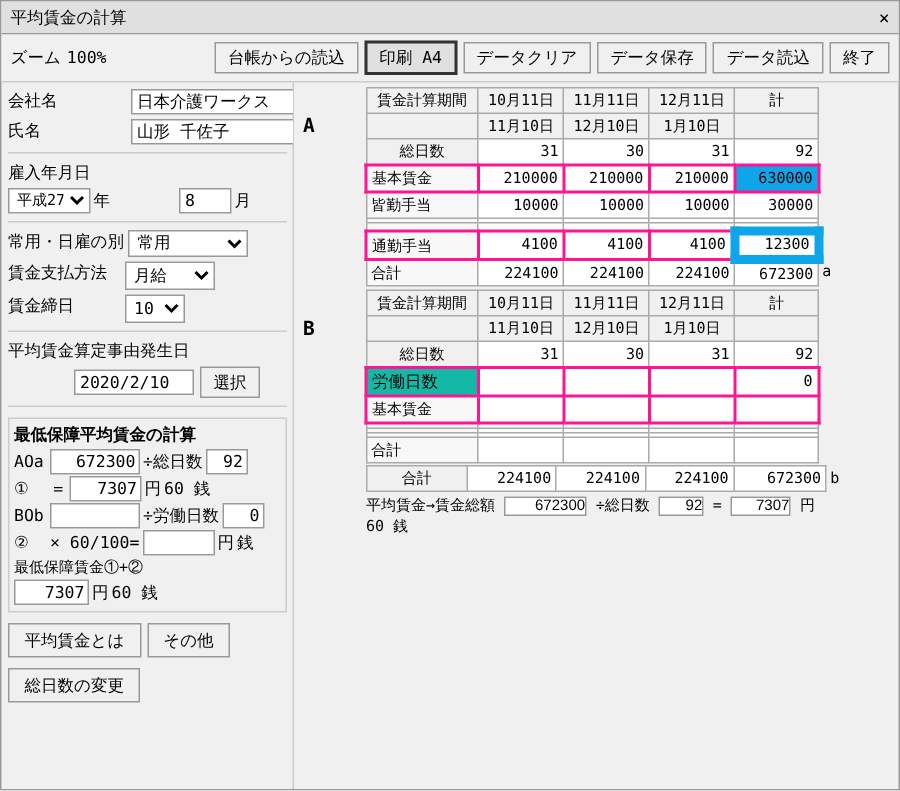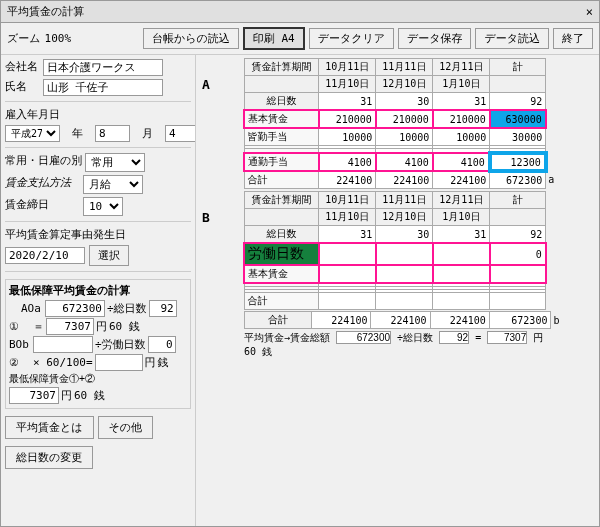--- a/index.html
+++ b/index.html
@@ -17,39 +17,39 @@
     
     .btn { border: 1px solid #999; background: #f0f0f0; padding: 2px 8px; font-size: 11px; cursor: pointer; font-family: 'MS Gothic', 'Meiryo', monospace; }
     .btn-active { border: 2px solid #333; background: #e0e0e0; }
     
     .main { display: flex; flex: 1; overflow: hidden; }
     
     .left-panel { width: 195px; min-width: 195px; padding: 4px; display: flex; flex-direction: column; gap: 3px; border-right: 1px solid #ccc; overflow-y: auto; }
     
     .field-row { display: flex; align-items: flex-start; gap: 3px; font-size: 11px; }
     .field-label { min-width: 35px; font-size: 11px; }
-    .field-input { border: 1px solid #999; background: white; padding: 1px 3px; font-size: 11px; font-family: 'MS Gothic', 'Meiryo', monospace; }
+    .field-input { border: 1px solid #999; background: white; padding: 1px 3px; font-size: 11px; font-family: 'MS Gothic', 'Meiryo', monospace; margin-left: 44px; }
     .field-input-wide { width: 120px; }
     .field-input-date { width: 35px; }
     
     select { border: 1px solid #999; background: white; font-size: 11px; font-family: 'MS Gothic', 'Meiryo', monospace; padding: 1px; }
     
     .section-box { border: 1px solid #ccc; padding: 3px; margin-top: 2px; }
     .section-title { font-size: 11px; font-weight: bold; margin-bottom: 2px; }
     
     .calc-row { display: flex; align-items: center; gap: 2px; font-size: 11px; margin-bottom: 1px; }
     .calc-value { border: 1px solid #999; background: white; padding: 1px 2px; font-size: 11px; font-family: 'MS Gothic', 'Meiryo', monospace; text-align: right; }
     .calc-value-wide { width: 60px; }
     .calc-value-small { width: 28px; }
     
     .right-panel { flex: 1; padding: 3px; overflow: auto; }
     
     .btn-large { border: 1px solid #999; background: #f0f0f0; padding: 3px 10px; font-size: 11px; cursor: pointer; font-family: 'MS Gothic', 'Meiryo', monospace; }
     
-    .date-row { display: flex; align-items: center; gap: 12px; }
+    .date-row { display: flex; align-items: center; gap: 2px; }
     
     .hline { border-top: 1px solid #ccc; margin: 2px 0; }
     
     table.main-table { border-collapse: collapse; }
     table.main-table td, table.main-table th { border: 1px solid #aaa; padding: 1px 3px; font-size: 10px; min-width: 45px; }
     table.main-table .row-label { background: #f0f0f0; min-width: 55px; }
     table.main-table .val-cell { background: white; text-align: right; min-width: 48px; margin-left: 45px; }
     table.main-table .sum-cell { background: white; text-align: right; min-width: 50px; }
     table.main-table .header-cell { background: #f0f0f0; text-align: center; }
     
@@ -106,28 +106,28 @@
         <input type="text" class="field-input field-input-date" value="8" style="">
         <span>月</span>
         <input type="text" class="field-input field-input-date" value="4" style="">
         <span>日</span>
       </div>
 
       <div class="hline"></div>
 
       <div class="field-row">
         <span style="min-width:75px; font-size:11px;">常用・日雇の別</span>
-        <select style="width:60px; font-size:11px;">
+        <select style="width:80px; font-size:11px;font-family:Liberation Serif, serif;">
           <option>常用</option>
           <option>日雇</option>
         </select>
       </div>
 
       <div class="field-row">
-        <span style="min-width:75px; font-size:11px;font-style:italic;">賃金支払方法</span>
+        <span style="min-width:75px; font-size:11px;">賃金支払方法</span>
         <select style="width:60px; font-size:11px;">
           <option>月給</option>
           <option>日給</option>
           <option>時間給</option>
         </select>
       </div>
 
       <div class="field-row">
         <span style="min-width:75px; font-size:11px;">賃金締日</span>
         <select style="width:40px; font-size:11px;">
@@ -144,21 +144,21 @@
         <input type="text" class="field-input" value="2020/2/10" style="width: 80px;">
         <button class="btn">選択</button>
       </div>
 
       <div class="hline"></div>
 
       <div class="section-box">
         <div class="section-title">最低保障平均賃金の計算</div>
 
         <div class="calc-row">
-          <span style="min-width:22px;margin-left:12px;">AOa</span>
+          <span style="min-width:22px;">AOa</span>
           <input type="text" class="calc-value calc-value-wide" value="672300" style="">
           <span>÷総日数</span>
           <input type="text" class="calc-value calc-value-small" value="92" style="">
         </div>
 
         <div class="calc-row">
           <span style="min-width:22px; font-size:11px;">①</span>
           <span style="font-size:11px;">＝</span>
           <input type="text" class="calc-value" value="7307" style="width: 48px;">
           <span>円</span>
@@ -268,21 +268,21 @@
     <td style="border:1px solid #aaa; font-size:10px; background:white; text-align:right;"></td>
     <td style="border:1px solid #aaa; font-size:10px; background:white; text-align:right; min-width:50px;"></td>
     <td style="border:none;"></td>
   </tr>
             <tr>
     <td style="border:none;"></td>
     <td style="border:2px solid #ff1493; font-size:10px; background:#f8f8f8;margin-top:40px;">通勤手当</td>
     <td style="border:2px solid #ff1493; font-size:10px; background:white; text-align:right;">4100</td>
     <td style="border:2px solid #ff1493; font-size:10px; background:white; text-align:right;">4100</td>
     <td style="border:2px solid #ff1493; font-size:10px; background:white; text-align:right;">4100</td>
-    <td style="border:4px solid #0ea5e9; font-size:10px; background:white; text-align:right; min-width:50px;margin-left:40px;">12300</td>
+    <td style="border:6px solid #0ea5e9; font-size:10px; background:white; text-align:right; min-width:50px;margin-left:40px;">12300</td>
     <td style="border:none;"></td>
   </tr>
             <tr>
     <td style="border:none;"></td>
     <td style="border:1px solid #aaa; font-size:10px; background:#f8f8f8;">合計</td>
     <td style="border:1px solid #aaa; font-size:10px; background:white; text-align:right;">224100</td>
     <td style="border:1px solid #aaa; font-size:10px; background:white; text-align:right;">224100</td>
     <td style="border:1px solid #aaa; font-size:10px; background:white; text-align:right;">224100</td>
     <td style="border:1px solid #aaa; font-size:10px; background:white; text-align:right; min-width:50px;">672300</td>
     <td style="border:none; font-size:10px; padding-left:2px;">a</td>
@@ -318,21 +318,21 @@
             <td class="val-cell" style="border:1px solid #aaa; font-size:10px; text-align:right; background:white;">31</td>
             <td class="val-cell" style="border:1px solid #aaa; font-size:10px; text-align:right; background:white;">30</td>
             <td class="val-cell" style="border:1px solid #aaa; font-size:10px; text-align:right; background:white;">31</td>
             <td class="val-cell sum-cell" style="border:1px solid #aaa; font-size:10px; background:white;">92</td>
             <td style="border:none;"></td>
           </tr>
         </thead>
         <tbody id="table-b-body">
         <tr>
     <td style="border:none;"></td>
-    <td style="border:2px solid #ff1493; font-size:14px; background:#15803d;">労働日数</td>
+    <td style="border:2px solid #ff1493; font-size:11px; background:#14b8a6;">労働日数</td>
     <td style="border:2px solid #ff1493; font-size:10px; background:white; text-align:right;"></td>
     <td style="border:2px solid #ff1493; font-size:10px; background:white; text-align:right;"></td>
     <td style="border:2px solid #ff1493; font-size:10px; background:white; text-align:right;"></td>
     <td style="border:2px solid #ff1493; font-size:10px; background:white; text-align:right; min-width:50px;">0</td>
     <td style="border:none;"></td>
   </tr>
             <tr>
     <td style="border:none;"></td>
     <td style="border:2px solid #ff1493; font-size:10px; background:#f8f8f8;">基本賃金</td>
     <td style="border:2px solid #ff1493; font-size:10px; background:white; text-align:right;"></td>

